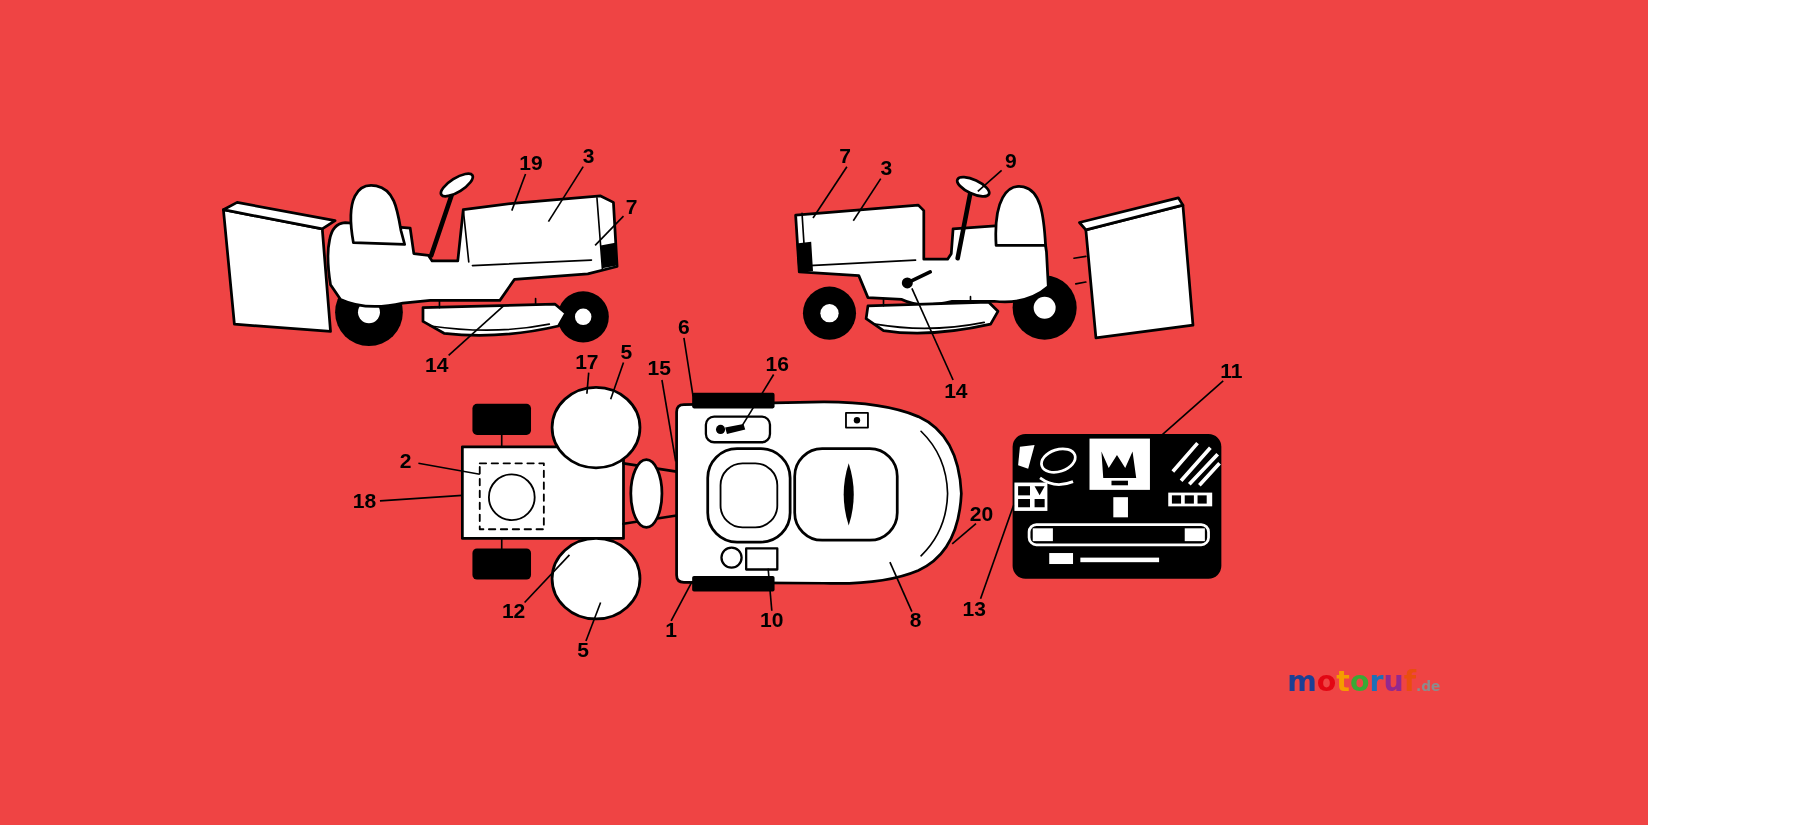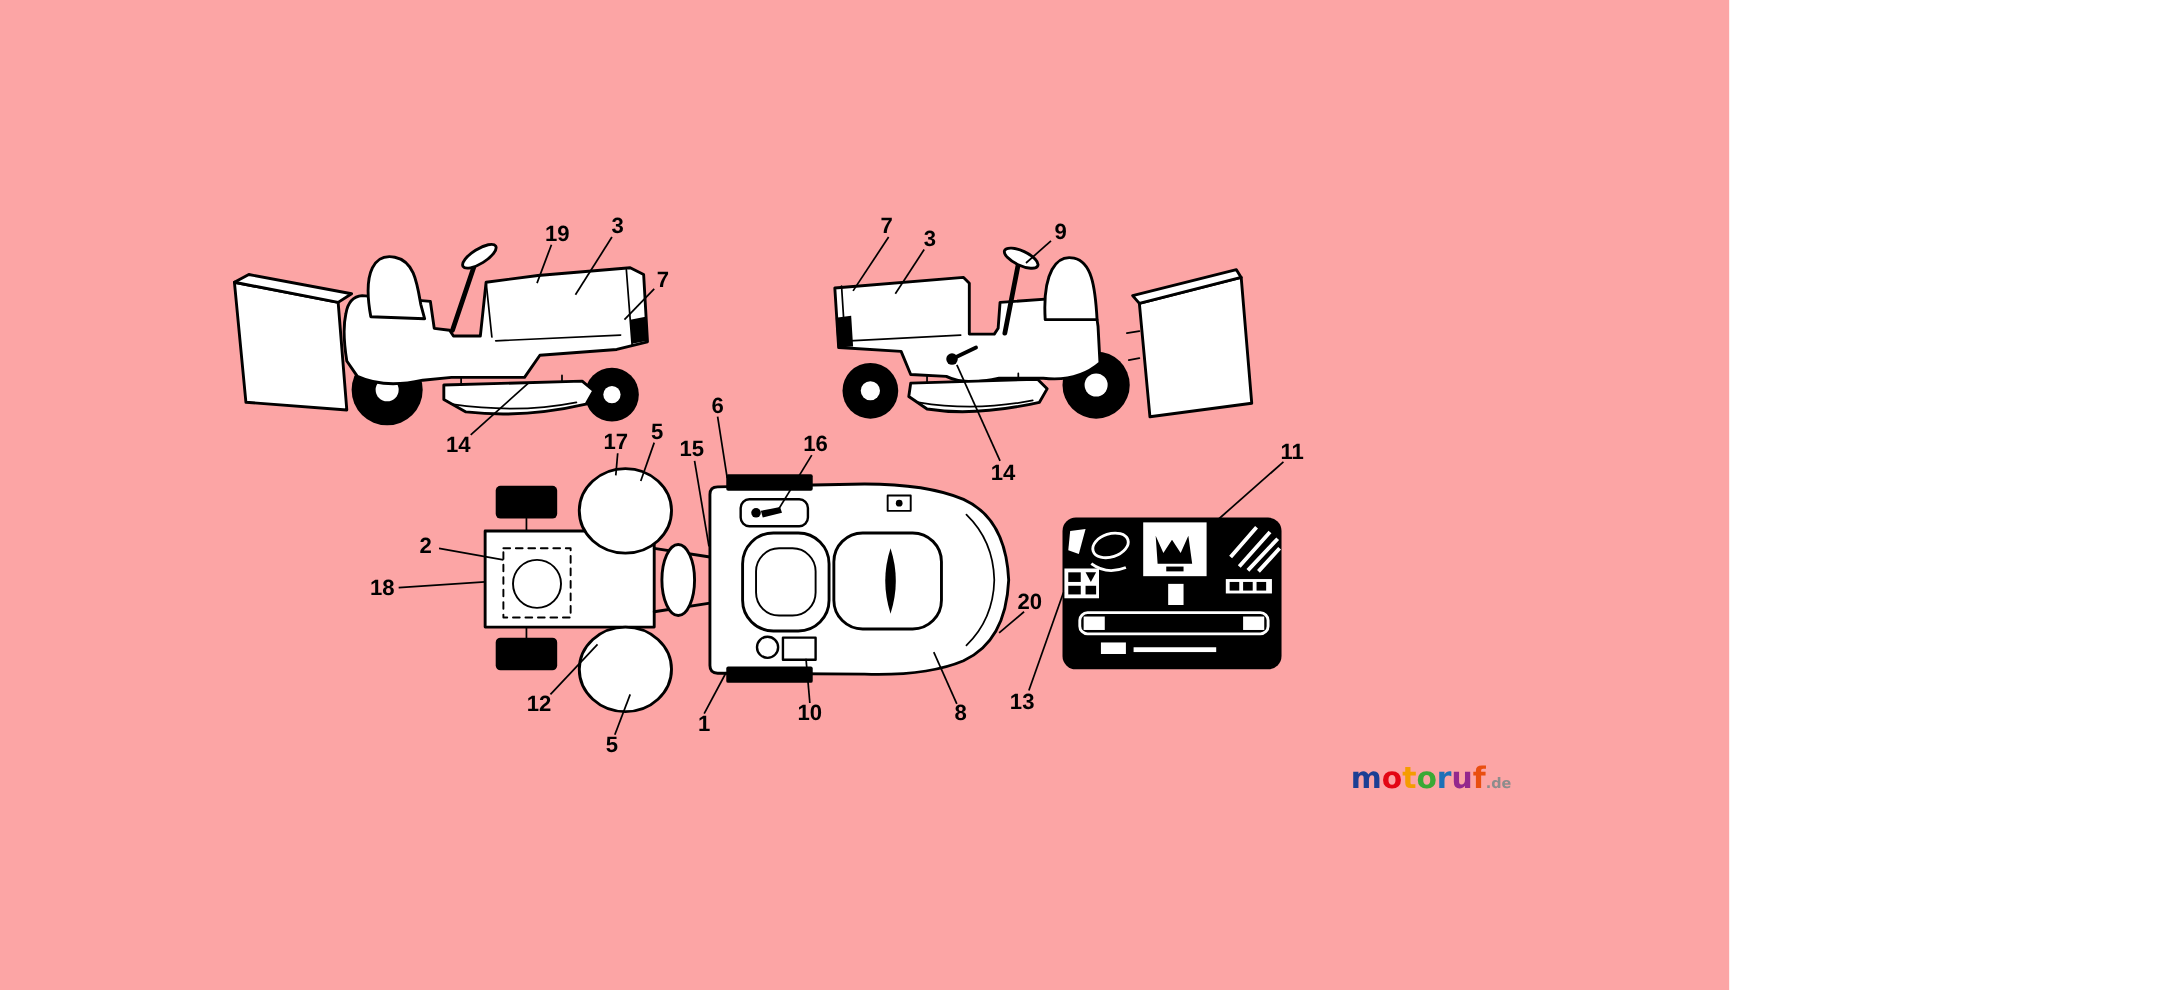--- a/index.html
+++ b/index.html
@@ -1,20 +1,20 @@
 <!DOCTYPE html>
 <html><head>
 <meta charset="utf-8">
 <style>
   html, body { margin: 0; padding: 0; background: #ffffff; }
   .stage {
     position: relative;
-    width: 1441px;
+    width: 1648px;
     height: 825px;
-    background: #fca5a5;
+    background: #ef4444;
     overflow: hidden;
     font-family: "Liberation Sans", sans-serif;
   }
   svg { display: block; width: 100%; height: 100%; }
   .ink { stroke: #000; fill: #fff; }
   .callout-label {
     font: 700 23px "Liberation Sans", sans-serif;
     fill: #000;
     text-anchor: middle;
   }

